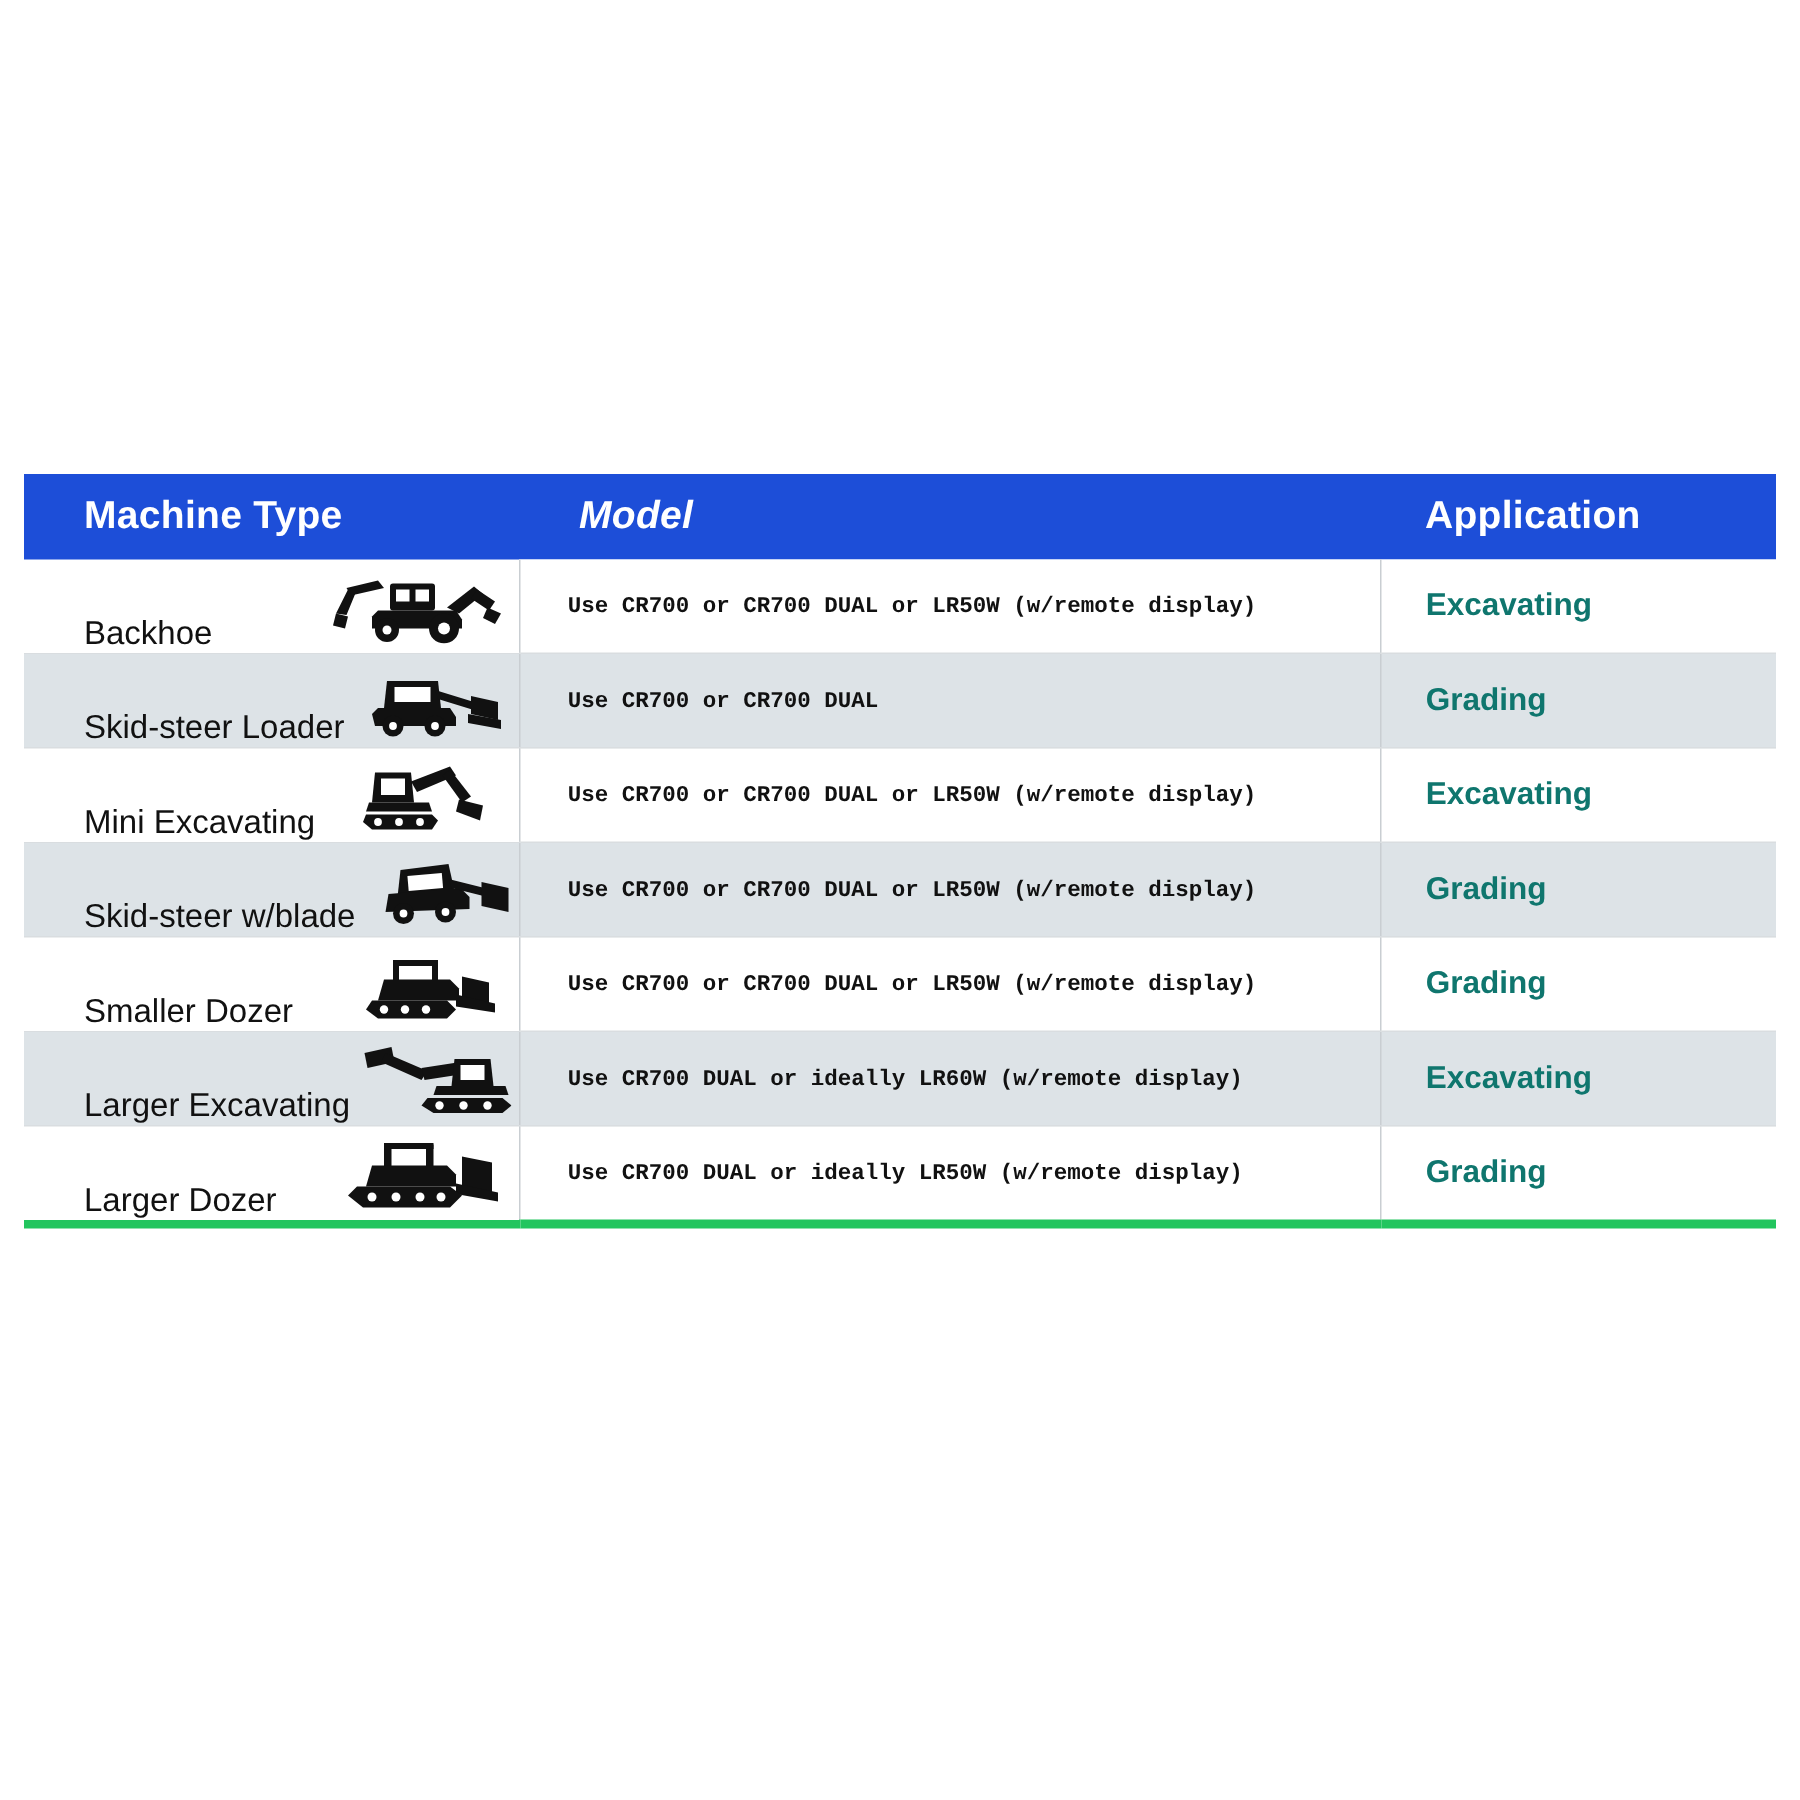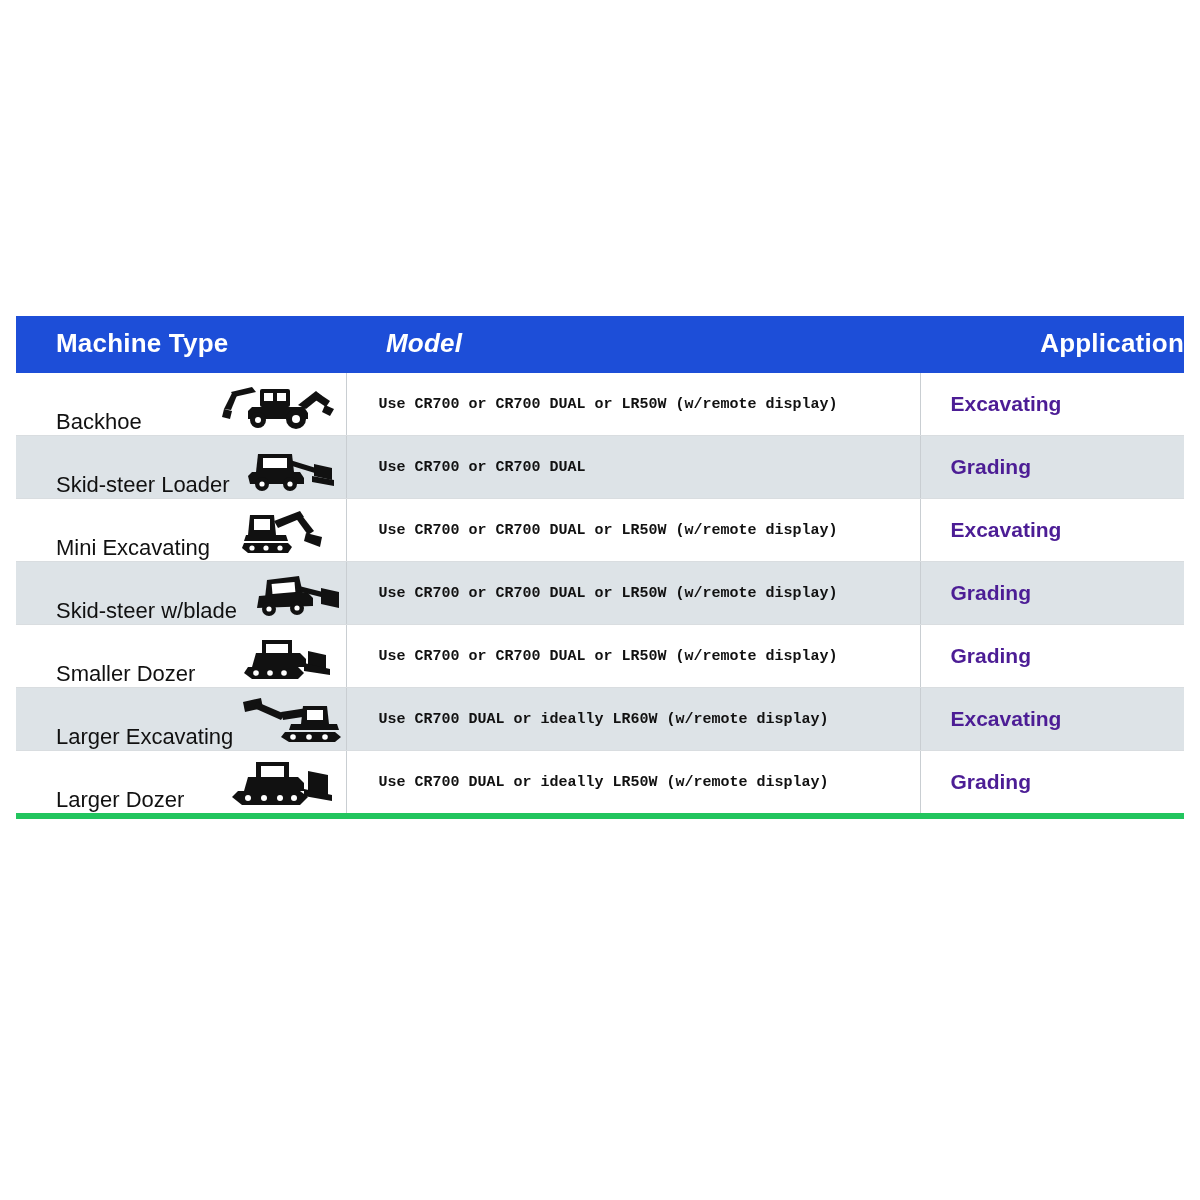--- a/index.html
+++ b/index.html
@@ -34,21 +34,21 @@
     font-size: 26px;
     font-weight: bold;
     text-align: left;
     padding: 12px 0 14px 40px;
     letter-spacing: 0.2px;
     height: 30px;
     vertical-align: middle;
     font-family: "Liberation Sans", sans-serif;
   }
   table.spec-table thead th.col-model { padding-left: 40px; font-style: italic; }
-  table.spec-table thead th.col-app { padding-left: 30px; text-align: right; }
+  table.spec-table thead th.col-app { padding-left: 30px; }
 
   col.c1 { width: 330px; }
   col.c2 { width: 574px; }
   col.c3 { width: 264px; }
 
   table.spec-table tbody tr { height: 62px; }
   table.spec-table tbody tr.alt td { background: #dde3e7; }
   table.spec-table tbody tr td { background: #ffffff; }
 
   table.spec-table tbody td {
@@ -86,21 +86,21 @@
     font-size: 15px;
     font-weight: bold;
     color: #111111;
     white-space: nowrap;
     font-family: Liberation Mono, monospace;
   }
   table.spec-table tbody td.app {
     padding: 0 10px 0 30px;
     font-size: 21px;
     font-weight: bold;
-    color: #4c1d95;
+    color: #0f766e;
     white-space: nowrap;
   }
   table.spec-table tbody tr:last-child td { border-bottom: 6px solid #22c55e; }
 </style>
 </head>
 <body>
 
 <div class="page">
   <div class="table-wrap">
     <table class="spec-table">

